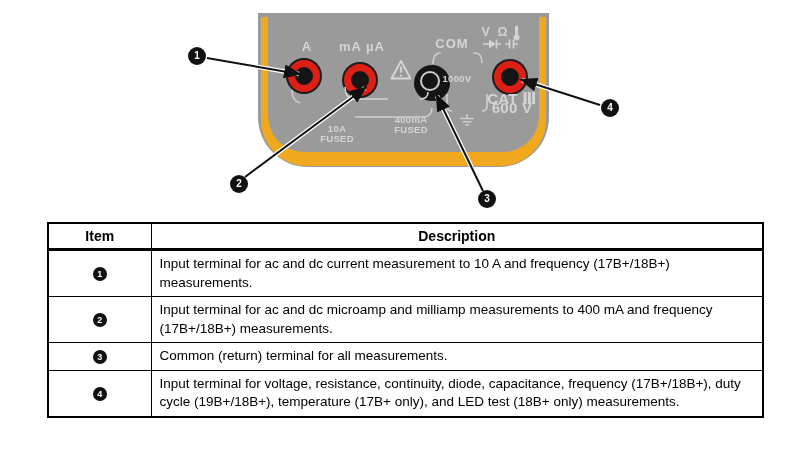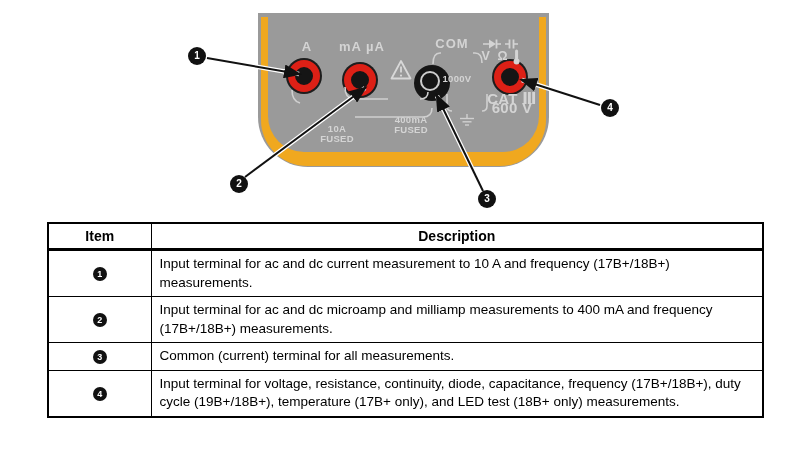--- a/index.html
+++ b/index.html
@@ -41,21 +41,21 @@
     box-sizing:border-box;
   }
   .panel-label{
     position:absolute;transform:translateX(-50%);
     color:var(--panel-label,#d4d4d4);font-weight:bold;white-space:nowrap;
     text-align:center;
   }
   .lbl-main{font-size:13px;letter-spacing:1px;}
   .lbl-small{font-size:9.5px;line-height:9.5px;letter-spacing:0.3px;margin-top:28px;}
   .lbl-cat{font-size:15px;line-height:8.5px;letter-spacing:0.3px;margin-left:45px;}
-  .v-block{display:flex;align-items:flex-start;gap:3px;font-size:12.5px;letter-spacing:2px;margin-top:24px;}
+  .v-block{display:flex;align-items:flex-start;gap:3px;font-size:12.5px;letter-spacing:2px;}
   .overlay{position:absolute;left:0;top:0;pointer-events:none;}
   .callout{
     position:absolute;width:18px;height:18px;border-radius:50%;
     background:var(--callout,#111111);color:#fff;
     font-size:10px;font-weight:bold;line-height:18px;text-align:center;
   }
   
   .desc-table{
     margin:10px 0 0 47px;width:717px;
     border-collapse:collapse;table-layout:fixed;
@@ -196,20 +196,20 @@
     <tr>
       <td class="item-cell"><span class="badge">1</span></td>
       <td>Input terminal for ac and dc current measurement to 10 A and frequency (17B+/18B+) measurements.</td>
     </tr>
     <tr>
       <td class="item-cell"><span class="badge">2</span></td>
       <td>Input terminal for ac and dc microamp and milliamp measurements to 400 mA and frequency (17B+/18B+) measurements.</td>
     </tr>
     <tr>
       <td class="item-cell"><span class="badge">3</span></td>
-      <td>Common (current) terminal for all measurements.</td>
+      <td>Common (return) terminal for all measurements.</td>
     </tr>
     <tr>
       <td class="item-cell"><span class="badge">4</span></td>
       <td>Input terminal for voltage, resistance, continuity, diode, capacitance, frequency (17B+/18B+), duty cycle (19B+/18B+), temperature (17B+ only), and LED test (18B+ only) measurements.</td>
     </tr>
   </tbody>
 </table>
 
 </body></html>

